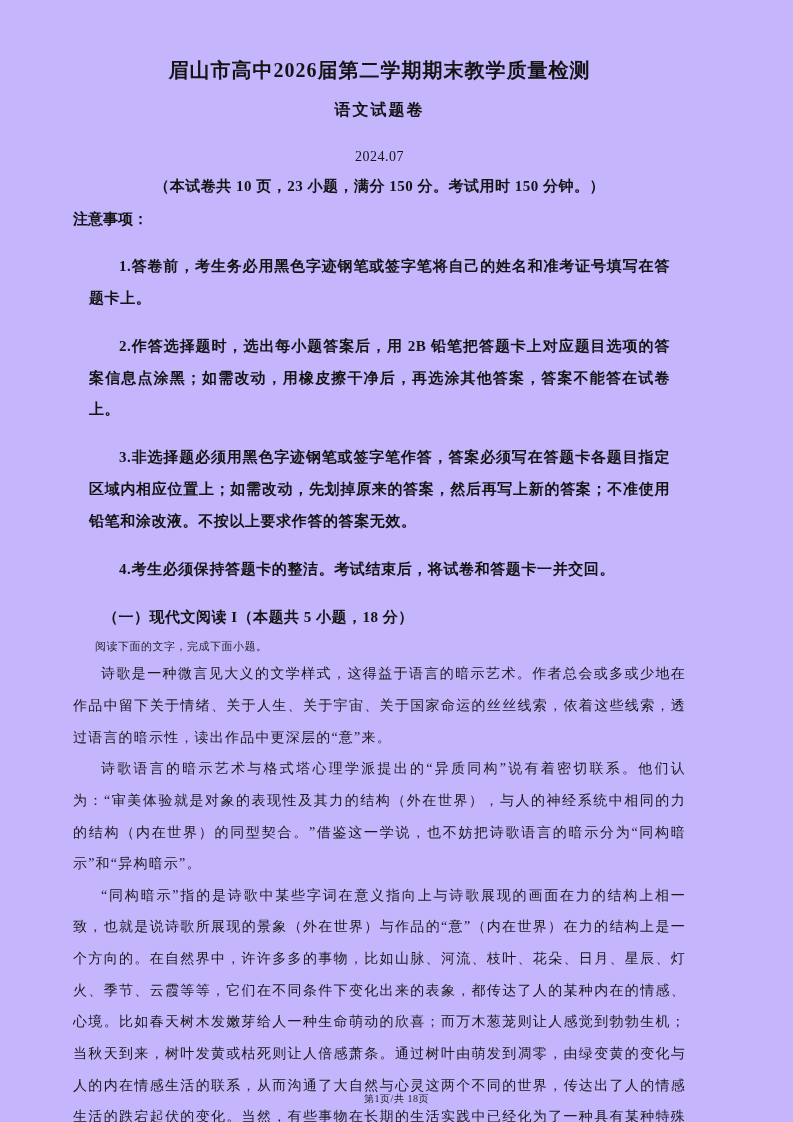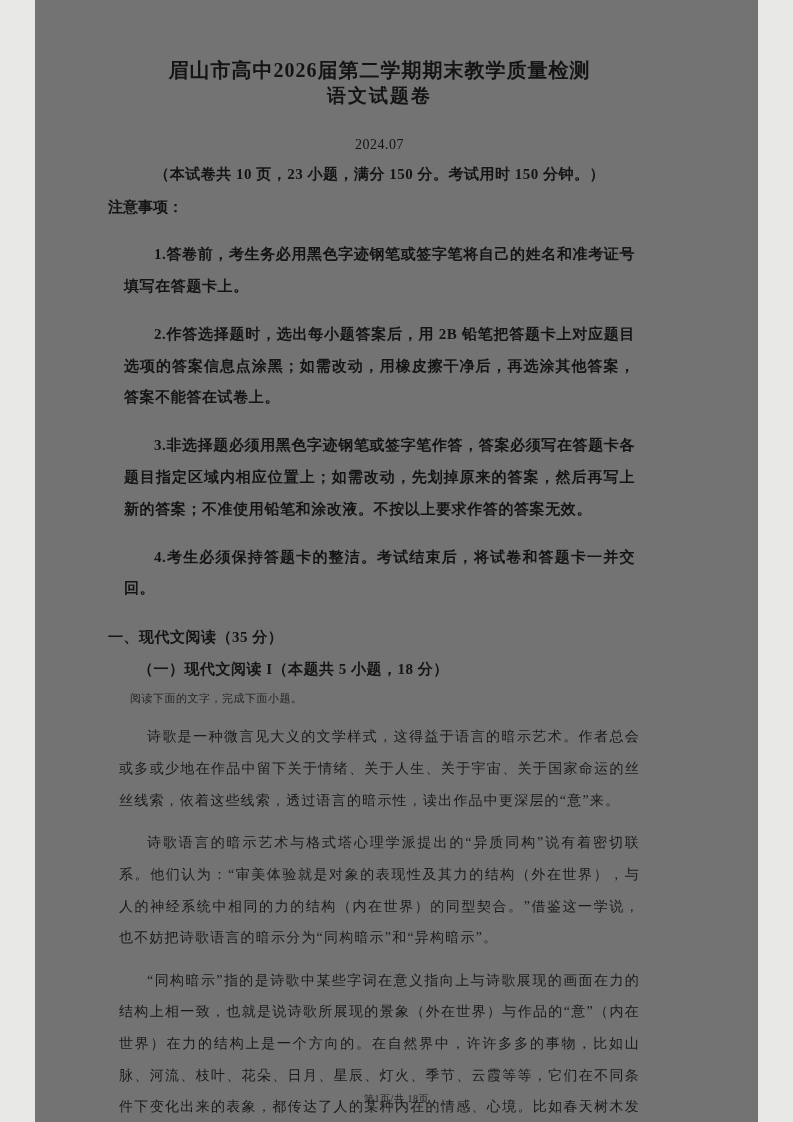--- a/index.html
+++ b/index.html
@@ -2,42 +2,42 @@
 <html><head>
 <meta charset="utf-8">
 <style>
   html, body {
     margin: 0;
     padding: 0;
     background: #e8e8e6;
   }
   .page {
     position: relative;
-    width: 723px;
+    width: 793px;
     height: 1122px;
     margin: 0 auto;
-    background: #737373;
+    background: #c4b5fd;
     box-sizing: border-box;
     padding: 56px 107px 0 73px;
     font-family: "Liberation Serif", "DejaVu Serif", serif;
     color: #141414;
     overflow: hidden;
   }
   .title {
     margin: 0;
     text-align: center;
     font-size: 20px;
     font-weight: bold;
     letter-spacing: 1px;
     line-height: 1.4;
   }
   .subtitle {
-    margin: 0 0 0 0;
+    margin: 16px 0 0 0;
     text-align: center;
-    font-size: 19px;
+    font-size: 16px;
     font-weight: bold;
     letter-spacing: 2px;
     line-height: 1.3;
   }
   .date {
     margin-top: 28px;
     text-align: center;
     font-size: 14px;
     letter-spacing: 0.5px;
   }
@@ -79,21 +79,21 @@
   }
   .instruction {
     margin: 0;
     font-size: 11px;
     line-height: 2.25;
     text-indent: 2em;
     color: #222;
     letter-spacing: 0.5px;
   }
   .body-para {
-    margin: 11px;
+    margin: 0;
     font-size: 14px;
     line-height: 2.26;
     text-indent: 2em;
     text-align: justify;
     letter-spacing: 1.2px;
     color: #1a1a1a;
     font-family: Liberation Serif, serif;
   }
   .page-footer {
     position: absolute;
@@ -115,21 +115,20 @@
   <h2 class="subtitle">语文试题卷</h2>
   <div class="date">2024.07</div>
   <div class="exam-info">（本试卷共 10 页，23 小题，满分 150 分。考试用时 150 分钟。）</div>
 
   <div class="notice-header">注意事项：</div>
   <p class="notice-item">1.答卷前，考生务必用黑色字迹钢笔或签字笔将自己的姓名和准考证号填写在答题卡上。</p>
   <p class="notice-item">2.作答选择题时，选出每小题答案后，用 2B 铅笔把答题卡上对应题目选项的答案信息点涂黑；如需改动，用橡皮擦干净后，再选涂其他答案，答案不能答在试卷上。</p>
   <p class="notice-item">3.非选择题必须用黑色字迹钢笔或签字笔作答，答案必须写在答题卡各题目指定区域内相应位置上；如需改动，先划掉原来的答案，然后再写上新的答案；不准使用铅笔和涂改液。不按以上要求作答的答案无效。</p>
   <p class="notice-item">4.考生必须保持答题卡的整洁。考试结束后，将试卷和答题卡一并交回。</p>
 
-  <div class="section-heading">一、现代文阅读（35 分）</div>
   <div class="subsection-heading">（一）现代文阅读 I（本题共 5 小题，18 分）</div>
   <p class="instruction">阅读下面的文字，完成下面小题。</p>
 
   <p class="body-para">诗歌是一种微言见大义的文学样式，这得益于语言的暗示艺术。作者总会或多或少地在作品中留下关于情绪、关于人生、关于宇宙、关于国家命运的丝丝线索，依着这些线索，透过语言的暗示性，读出作品中更深层的“意”来。</p>
   <p class="body-para">诗歌语言的暗示艺术与格式塔心理学派提出的“异质同构”说有着密切联系。他们认为：“审美体验就是对象的表现性及其力的结构（外在世界），与人的神经系统中相同的力的结构（内在世界）的同型契合。”借鉴这一学说，也不妨把诗歌语言的暗示分为“同构暗示”和“异构暗示”。</p>
   <p class="body-para">“同构暗示”指的是诗歌中某些字词在意义指向上与诗歌展现的画面在力的结构上相一致，也就是说诗歌所展现的景象（外在世界）与作品的“意”（内在世界）在力的结构上是一个方向的。在自然界中，许许多多的事物，比如山脉、河流、枝叶、花朵、日月、星辰、灯火、季节、云霞等等，它们在不同条件下变化出来的表象，都传达了人的某种内在的情感、心境。比如春天树木发嫩芽给人一种生命萌动的欣喜；而万木葱茏则让人感觉到勃勃生机；当秋天到来，树叶发黄或枯死则让人倍感萧条。通过树叶由萌发到凋零，由绿变黄的变化与人的内在情感生活的联系，从而沟通了大自然与心灵这两个不同的世界，传达出了人的情感生活的跌宕起伏的变化。当然，有些事物在长期的生活实践中已经化为了一种具有某种特殊意义的象征符号，从而引起人们的某一种心理定势。比如“客舍青青柳色新”，由于“柳”与“留”谐音，古</p>
 
   <div class="page-footer">第1页/共 18页</div>
 
 </div>

